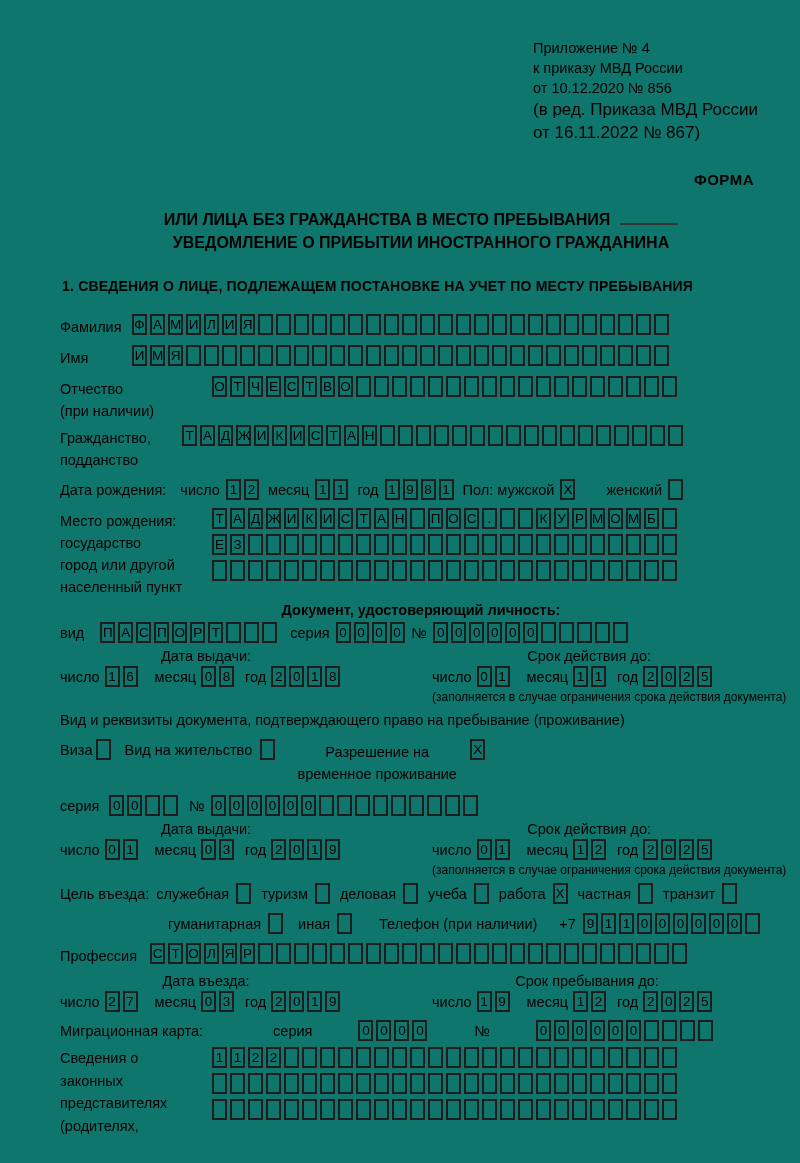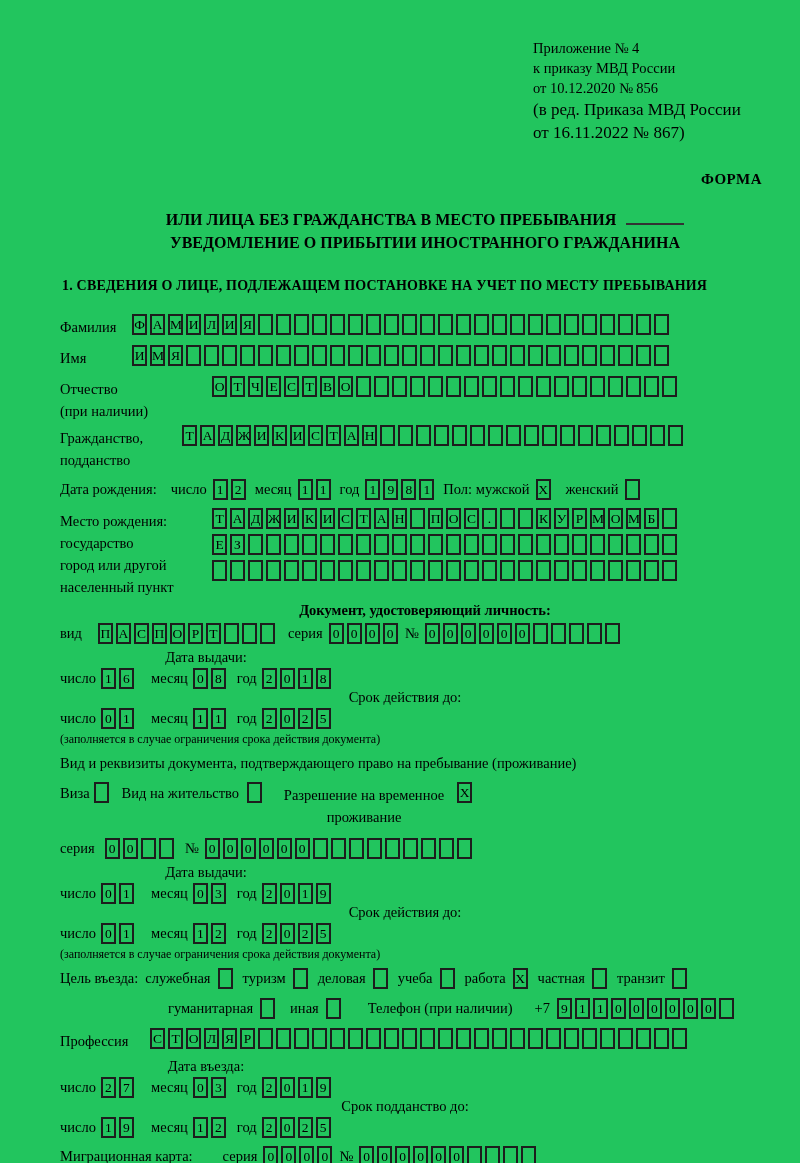--- a/index.html
+++ b/index.html
@@ -1,21 +1,21 @@
 <!DOCTYPE html>
 <html><head>
 <meta charset="utf-8">
 <style>
   * { box-sizing: border-box; }
   html,body { margin:0; padding:0; background:#fff; }
   .page {
     width:800px; height:1163px; overflow:hidden;
-    padding:38px 10px 0 60px;
-    font-family:Liberation Serif, serif;
-    font-size:14.5px; color:#000; background:#22c55e;
+    padding:38px 18px 0 60px;
+    font-family:Liberation Sans, sans-serif;
+    font-size:14.5px; color:#000; background:#0f766e;
   }
   .hdr { margin-left:473px; line-height:1.38; }
   .hdr-small { font-size:17px; }
   .forma { text-align:right; padding-right:28px; font-weight:bold; margin-top:26px; font-size:15px; letter-spacing:.5px; }
   .title { text-align:center; font-weight:bold; font-size:16px; margin-top:20px; line-height:1.45; }
   .blank-line { display:inline-block; width:58px; border-bottom:2px solid #333; margin-left:10px; vertical-align:baseline; }
   .sec-heading { font-weight:bold; font-size:14px; margin:24px 0 20px 2px; letter-spacing:.2px; }
 
   .box {
     display:inline-block; width:15px; height:21px; border:2px solid #1d1d1d;
@@ -30,21 +30,21 @@
   .w70  { width:72px; }
   .w120 { width:122px; }
   .w150 { width:152px; }
   .mlabels { line-height:1.5; }
 
   .inline-row { display:flex; align-items:center; margin-bottom:8px; flex-wrap:nowrap; }
   .inline-row > * { margin-right:6px; }
 
   .center-bold { text-align:center; font-weight:bold; margin:4px 0 4px 0; }
 
-  .dpair { display:flex; margin-bottom:3px;flex-direction:column; }
+  .dpair { display:flex; margin-bottom:3px; }
   .dcol-l { width:372px; flex:0 0 auto; }
   .dcol-r { flex:1; }
   .dtitle { text-align:center; margin-bottom:2px; }
   .dcol-l .dtitle { margin-right:80px; }
   .dcol-r .dtitle { margin-right:40px; }
   .drow { display:flex; align-items:center; }
   .drow > span.lbl { margin-right:5px; }
   .drow > .boxes { margin-right:8px; }
   .dnote { font-size:12px; margin-top:3px; white-space:nowrap; }
 
@@ -245,21 +245,21 @@
     <span class="boxes">
         <span class="box">1</span>
         <span class="box">9</span>
         <span class="box">8</span>
         <span class="box">1</span>
       </span>
     <span>Пол: мужской</span>
     <span class="boxes">
         <span class="box">X</span>
       </span>
-    <span style="margin-left:6px;text-align:center;">женский</span>
+    <span style="margin-left:22px;text-align:center;">женский</span>
     <span class="boxes">
         <span class="box"></span>
       </span>
   </div>
 
   <div class="frow" style="margin-bottom:2px;">
     <div class="flabel w150 mlabels">
       <div>Место рождения:</div>
       <div>государство</div>
       <div>город или другой</div>
@@ -651,21 +651,21 @@
         <span class="lbl">год</span>
         <span class="boxes">
             <span class="box">2</span>
             <span class="box">0</span>
             <span class="box">1</span>
             <span class="box">9</span>
           </span>
       </div>
     </div>
     <div class="dcol-r">
-      <div class="dtitle">Срок подданство до:</div>
+      <div class="dtitle">Срок пребывания до:</div>
       <div class="drow">
         <span class="lbl">число</span>
         <span class="boxes">
             <span class="box">1</span>
             <span class="box">9</span>
           </span>
         <span class="lbl" style="margin-left:6px;">месяц</span>
         <span class="boxes">
             <span class="box">1</span>
             <span class="box">2</span>
@@ -674,21 +674,21 @@
         <span class="boxes">
             <span class="box">2</span>
             <span class="box">0</span>
             <span class="box">2</span>
             <span class="box">5</span>
           </span>
       </div>
     </div>
   </div>
 
-  <div class="inline-row" style="margin-top:8px; margin-bottom:6px;">
+  <div class="inline-row" style="margin-top:8px; margin-bottom:6px;gap:40px;">
     <span style="margin-right:30px;">Миграционная карта:</span>
     <span>серия</span>
     <span class="boxes" style="margin-right:4px;">
         <span class="box">0</span>
         <span class="box">0</span>
         <span class="box">0</span>
         <span class="box">0</span>
       </span>
     <span>№</span>
     <span class="boxes">

